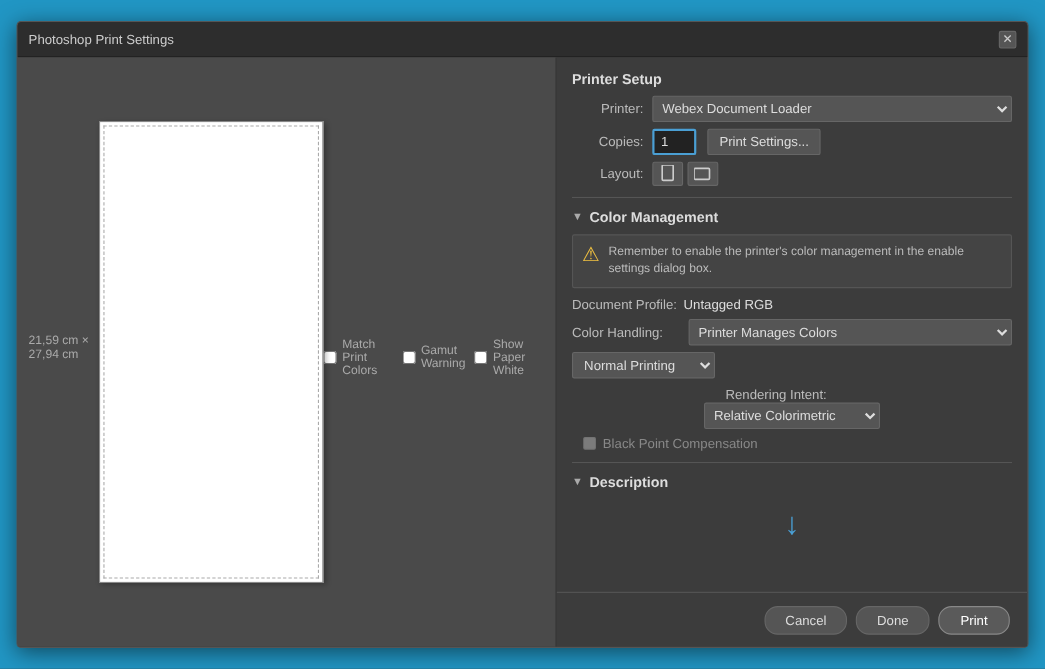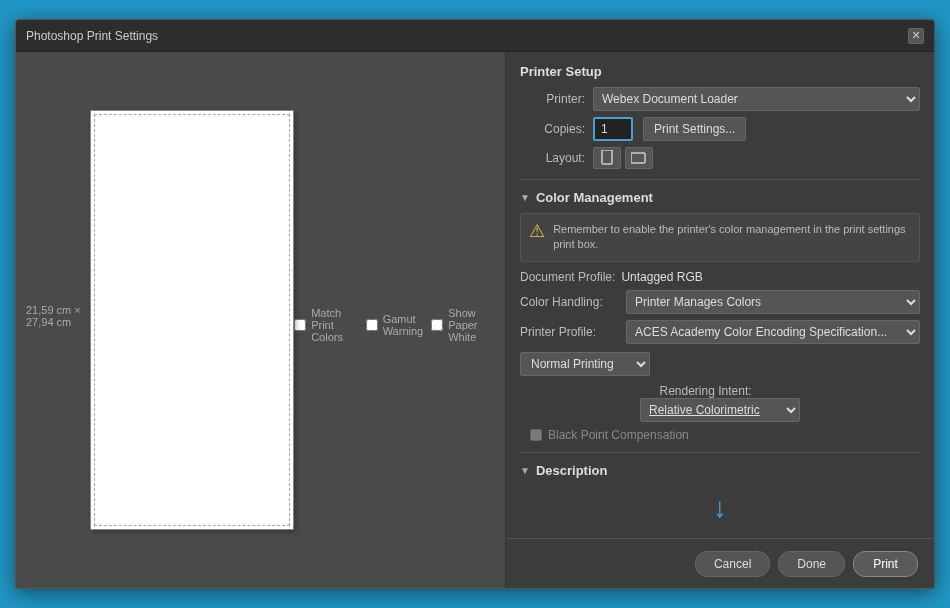--- a/index.html
+++ b/index.html
@@ -328,21 +328,20 @@
     }
     .ri-select {
       background: #555;
       border: 1px solid #666;
       color: #ddd;
       font-size: 12px;
       padding: 2px 4px;
       border-radius: 2px;
       height: 24px;
       width: 160px;
-      text-decoration: underline;
     }
     .bpc-row {
       display: flex;
       align-items: center;
       margin-bottom: 8px;
       margin-left: 10px;
     }
     .bpc-checkbox {
       width: 12px;
       height: 12px;
@@ -472,43 +471,37 @@
 
         <div class="section-divider"></div>
 
         <div class="section-header">
           <span class="collapse-arrow">▼</span>
           <span class="section-title" style="margin-bottom:0;">Color Management</span>
         </div>
 
         <div class="warning-box">
           <span class="warning-icon">⚠</span>
-          <span class="warning-text">Remember to enable the printer's color management in the print settings print box.</span>
+          <span class="warning-text">Remember to enable the printer's color management in the enable settings dialog box.</span>
         </div>
 
         <div class="doc-profile-row">
           <span class="doc-profile-label">Document Profile:</span>
           <span class="doc-profile-value">Untagged RGB</span>
         </div>
 
         <div class="color-handling-row">
           <span class="ch-label">Color Handling:</span>
           <select class="color-select">
             <option>Printer Manages Colors</option>
             <option>Photoshop Manages Colors</option>
             <option>No Color Management</option>
           </select>
         </div>
 
-        <div class="printer-profile-row">
-          <span class="pp-label">Printer Profile:</span>
-          <select class="color-select">
-            <option>ACES Academy Color Encoding Specification...</option>
-          </select>
-        </div>
 
         <div class="normal-printing-row">
           <select class="normal-printing-select">
             <option>Normal Printing</option>
             <option>Hard Proofing</option>
           </select>
         </div>
 
         <div class="rendering-row">
           <span class="ri-label">Rendering Intent:</span>

